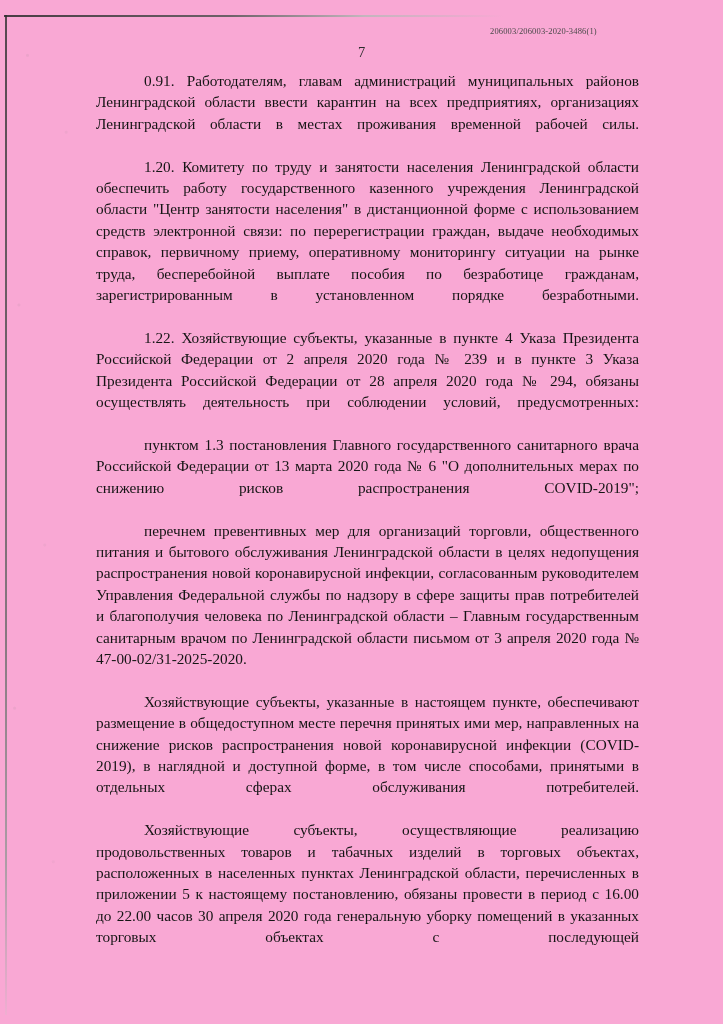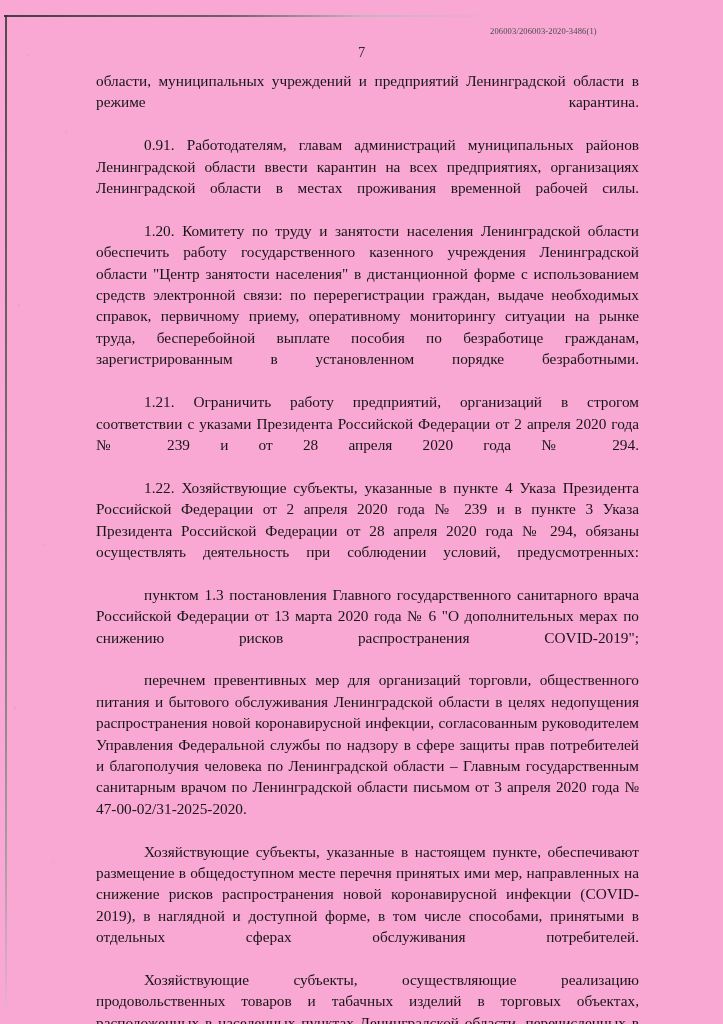--- a/index.html
+++ b/index.html
@@ -115,24 +115,22 @@
 
   <div class="scan-edge-top"></div>
   <div class="scan-edge-left"></div>
   <div class="scan-noise"></div>
 
   <div class="ref-code">206003/206003-2020-3486(1)</div>
 
   <div class="page-number">7</div>
 
   <div class="body-text">
-    <p class="para no-indent">области, муниципальных учреждений и предприятий Ленинградской области в режиме карантина.</p>
     <p class="para">0.91. Работодателям, главам администраций муниципальных районов Ленинградской области ввести карантин на всех предприятиях, организациях Ленинградской области в местах проживания временной рабочей силы.</p>
     <p class="para">1.20. Комитету по труду и занятости населения Ленинградской области обеспечить работу государственного казенного учреждения Ленинградской области "Центр занятости населения" в дистанционной форме с использованием средств электронной связи: по перерегистрации граждан, выдаче необходимых справок, первичному приему, оперативному мониторингу ситуации на рынке труда, бесперебойной выплате пособия по безработице гражданам, зарегистрированным в установленном порядке безработными.</p>
-    <p class="para">1.21. Ограничить работу предприятий, организаций в строгом соответствии с указами Президента Российской Федерации от 2 апреля 2020 года № 239 и от 28 апреля 2020 года № 294.</p>
     <p class="para">1.22. Хозяйствующие субъекты, указанные в пункте 4 Указа Президента Российской Федерации от 2 апреля 2020 года № 239 и в пункте 3 Указа Президента Российской Федерации от 28 апреля 2020 года № 294, обязаны осуществлять деятельность при соблюдении условий, предусмотренных:</p>
     <p class="para">пунктом 1.3 постановления Главного государственного санитарного врача Российской Федерации от 13 марта 2020 года № 6 "О дополнительных мерах по снижению рисков распространения COVID-2019";</p>
     <p class="para">перечнем превентивных мер для организаций торговли, общественного питания и бытового обслуживания Ленинградской области в целях недопущения распространения новой коронавирусной инфекции, согласованным руководителем Управления Федеральной службы по надзору в сфере защиты прав потребителей и благополучия человека по Ленинградской области – Главным государственным санитарным врачом по Ленинградской области письмом от 3 апреля 2020 года № 47-00-02/31-2025-2020.</p>
     <p class="para">Хозяйствующие субъекты, указанные в настоящем пункте, обеспечивают размещение в общедоступном месте перечня принятых ими мер, направленных на снижение рисков распространения новой коронавирусной инфекции (COVID-2019), в наглядной и доступной форме, в том числе способами, принятыми в отдельных сферах обслуживания потребителей.</p>
     <p class="para">Хозяйствующие субъекты, осуществляющие реализацию продовольственных товаров и табачных изделий в торговых объектах, расположенных в населенных пунктах Ленинградской области, перечисленных в приложении 5 к настоящему постановлению, обязаны провести в период с 16.00 до 22.00 часов 30 апреля 2020 года генеральную уборку помещений в указанных торговых объектах с последующей</p>
   </div>
 
 </div>
 
 </body></html>

